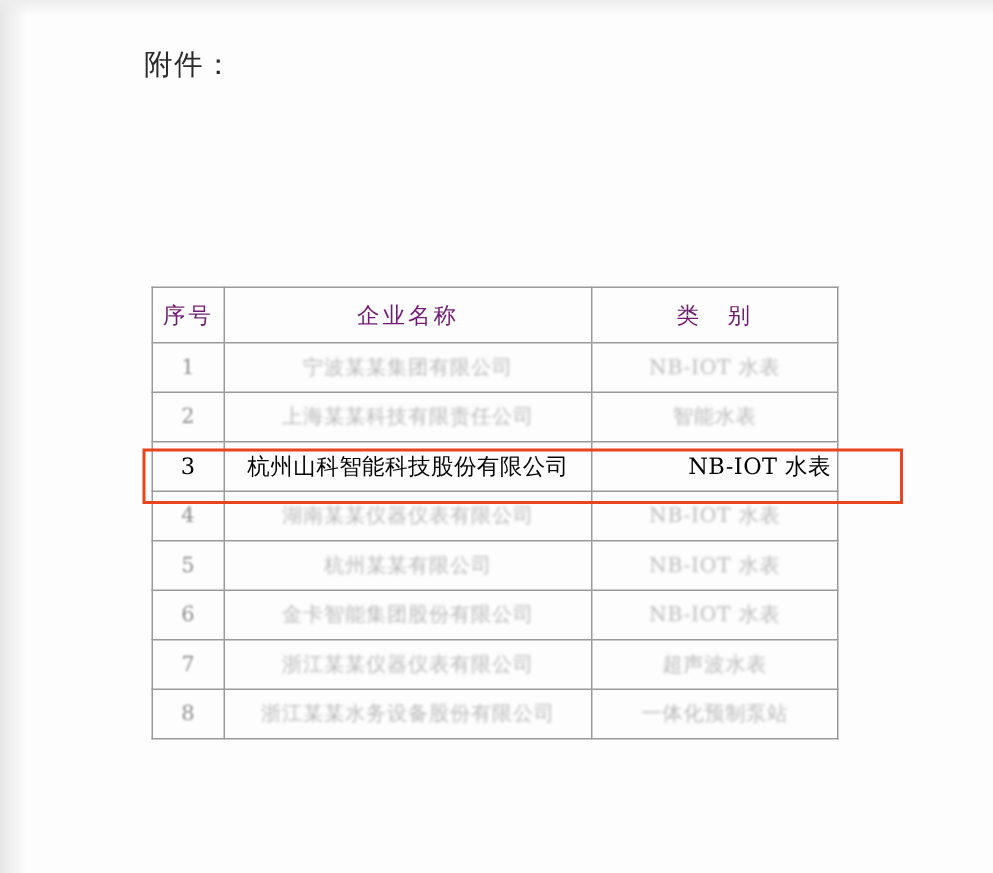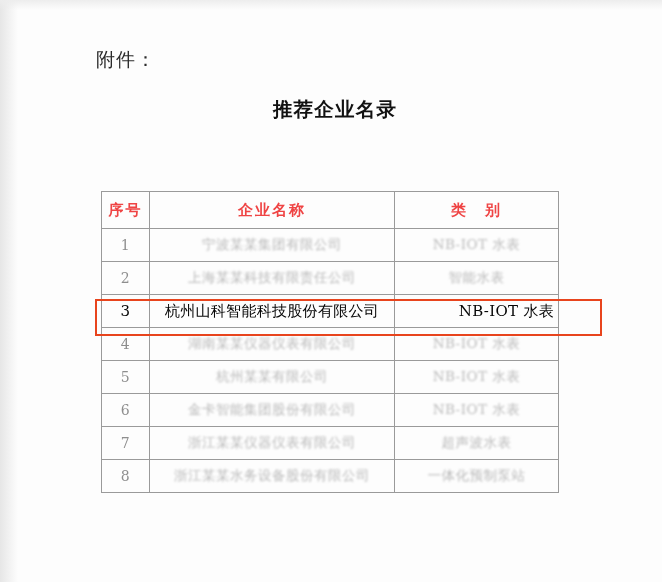--- a/index.html
+++ b/index.html
@@ -16,21 +16,21 @@
   }
   .page {
     position: relative;
     width: 662px;
     height: 582px;
     background: #fdfdfd;
   }
   .attachment-label {
     position: absolute;
     left: 96px;
-    top: 47px;
+    top: 30px;
     font-size: 19px;
     letter-spacing: 1px;
     color: #2b2b2b;
     font-family: "DejaVu Serif", serif;
   }
   .doc-title {
     position: absolute;
     left: 100px;
     top: 92px;
     width: 470px;
@@ -56,23 +56,23 @@
   table.listing td, table.listing th {
     border: 1px solid #9a9a9a;
     height: 32px;
     text-align: center;
     vertical-align: middle;
     font-size: 14.5px;
     font-family: "DejaVu Serif", serif;
     padding: 0 4px;
   }
   table.listing thead th {
-    font-weight: bold;
+    font-weight: normal;
     font-size: 15px;
-    color: #ef4444;
+    color: #701a75;
     height: 36px;
     letter-spacing: 2px;
   }
   col.c-no    { width: 48px; }
   col.c-name  { width: 245px; }
   col.c-type  { width: 164px; }
 
   td.cell-no {
     font-size: 14px;
     color: #222;
@@ -134,21 +134,20 @@
 <body>
 
 <div class="page">
 
   <div class="edge-shadow-left"></div>
   <div class="edge-shadow-top"></div>
 
   <div class="attachment-label">附件：</div>
 
   <div class="doc-title">
-    <span class="line2">推荐企业名录</span>
   </div>
 
   <table class="listing">
     <colgroup>
       <col class="c-no">
       <col class="c-name">
       <col class="c-type">
     </colgroup>
     <thead>
       <tr>

